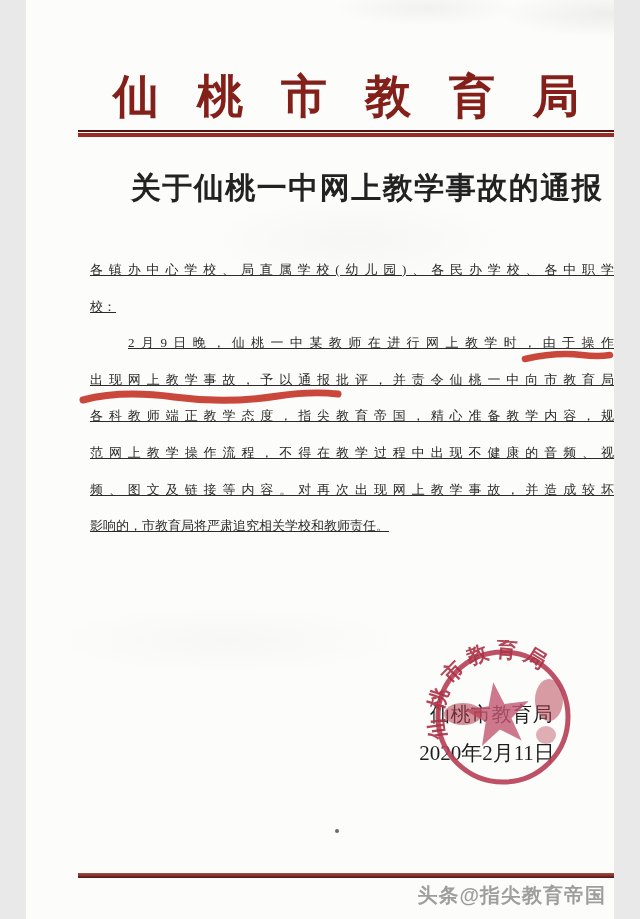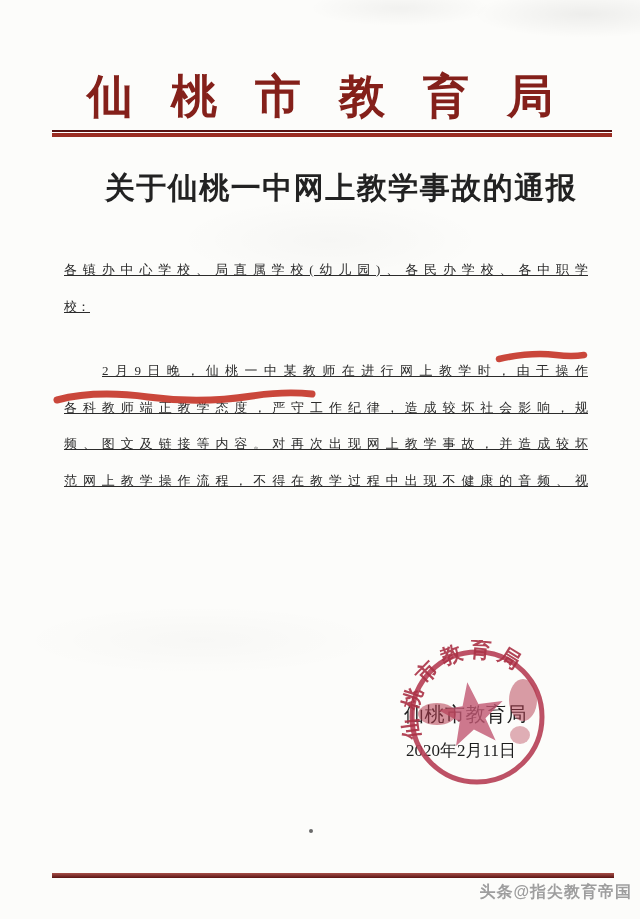--- a/index.html
+++ b/index.html
@@ -1,18 +1,18 @@
 <!DOCTYPE html>
 <html><head>
 <meta charset="utf-8">
 <style>
   html,body{margin:0;padding:0;background:#e9e9e9;}
   .page{
     position:relative;
-    width:640px;height:919px;
+    width:588px;height:919px;
     margin:0 auto;
     overflow:hidden;
     font-family:"Liberation Serif","DejaVu Serif",serif;
     background:
       radial-gradient(130px 26px at 400px 8px, rgba(0,0,0,0.045), transparent 70%),
       radial-gradient(160px 34px at 585px 14px, rgba(0,0,0,0.06), transparent 70%),
       radial-gradient(220px 60px at 330px 240px, rgba(0,0,0,0.025), transparent 70%),
       radial-gradient(260px 50px at 200px 640px, rgba(0,0,0,0.02), transparent 70%),
       #fcfcfa;
   }
@@ -45,70 +45,72 @@
   .body-text{
     position:absolute;top:252px;left:64px;width:524px;
     font-size:13px;color:#2b2b2b;text-decoration:underline;
   }
   .line{
     height:36.6px;line-height:36.6px;
     white-space:nowrap;
     text-align:justify;
   }
   .line.fill{text-align-last:justify;}
-  .line.indent{padding-left:38px;margin-top:28px;}
+  .line.indent{padding-left:38px;}
   .line.fill.indent{width:486px;}
   
   .marks{position:absolute;top:0;left:0;pointer-events:none;}
   
   .sig{
     position:absolute;top:701px;left:404px;width:120px;
     font-size:20px;color:#1d1d1d;letter-spacing:0.5px;
     text-align:center;white-space:nowrap;
   }
   .doc-date{
     position:absolute;top:739px;left:388px;width:146px;
-    font-size:17px;color:#1d1d1d;
+    font-size:21px;color:#1d1d1d;
     text-align:center;white-space:nowrap;
   }
   .seal-svg{position:absolute;top:640px;left:395px;pointer-events:none;}
   
   .rule-bottom{
     position:absolute;top:873px;left:52px;width:562px;height:5px;
     background:linear-gradient(#a85048,#591313);
   }
   .stray-dot{
     position:absolute;top:829px;left:309px;width:4px;height:4px;
     border-radius:50%;background:#6a6a6a;
   }
   .watermark{
     position:absolute;top:882px;right:8px;
     font-family:"Liberation Sans","DejaVu Sans",sans-serif;
-    font-size:16px;font-weight:bold;color:#9e9e9e;
+    font-size:20px;font-weight:bold;color:#9e9e9e;
     letter-spacing:1px;
     text-shadow:0 0 2px #ffffff;
   }
 </style>
 </head>
 <body>
 
 <div class="page">
 
   <div class="agency">仙桃市教育局</div>
   <div class="rule-top"></div>
 
   <div class="doc-title">关于仙桃一中网上教学事故的通报</div>
 
   <div class="body-text">
     <div class="line fill">各镇办中心学校、局直属学校(幼儿园)、各民办学校、各中职学</div>
     <div class="line">校：</div>
     <div class="line fill indent">2月9日晚，仙桃一中某教师在进行网上教学时，由于操作</div>
-    <div class="line fill">各科教师端正教学态度，严守工作纪律，造成较坏社会影响，规</div>
+    <div class="line fill">出现网上教学事故，予以通报批评，并责令仙桃一中向市教育局</div>
+    <div class="line fill">各科教师端正教学态度，指尖教育帝国，精心准备教学内容，规</div>
+    <div class="line fill">范网上教学操作流程，不得在教学过程中出现不健康的音频、视</div>
     <div class="line fill">频、图文及链接等内容。对再次出现网上教学事故，并造成较坏</div>
-    <div class="line fill">范网上教学操作流程，不得在教学过程中出现不健康的音频、视</div>
+    <div class="line">影响的，市教育局将严肃追究相关学校和教师责任。</div>
   </div>
 
   <svg class="marks" width="640" height="919" viewBox="0 0 640 919">
     <path d="M499,359 Q530,352 556,355 Q572,357 584,355" fill="none" stroke="#c6372a" stroke-width="6.5" stroke-linecap="round" opacity="0.92"></path>
     <path d="M57,400 Q95,390 148,397 Q200,404 252,396 Q285,391 312,394" fill="none" stroke="#c6372a" stroke-width="7" stroke-linecap="round" opacity="0.92"></path>
   </svg>
 
   <div class="sig">仙桃市教育局</div>
   <div class="doc-date">2020年2月11日</div>
 

